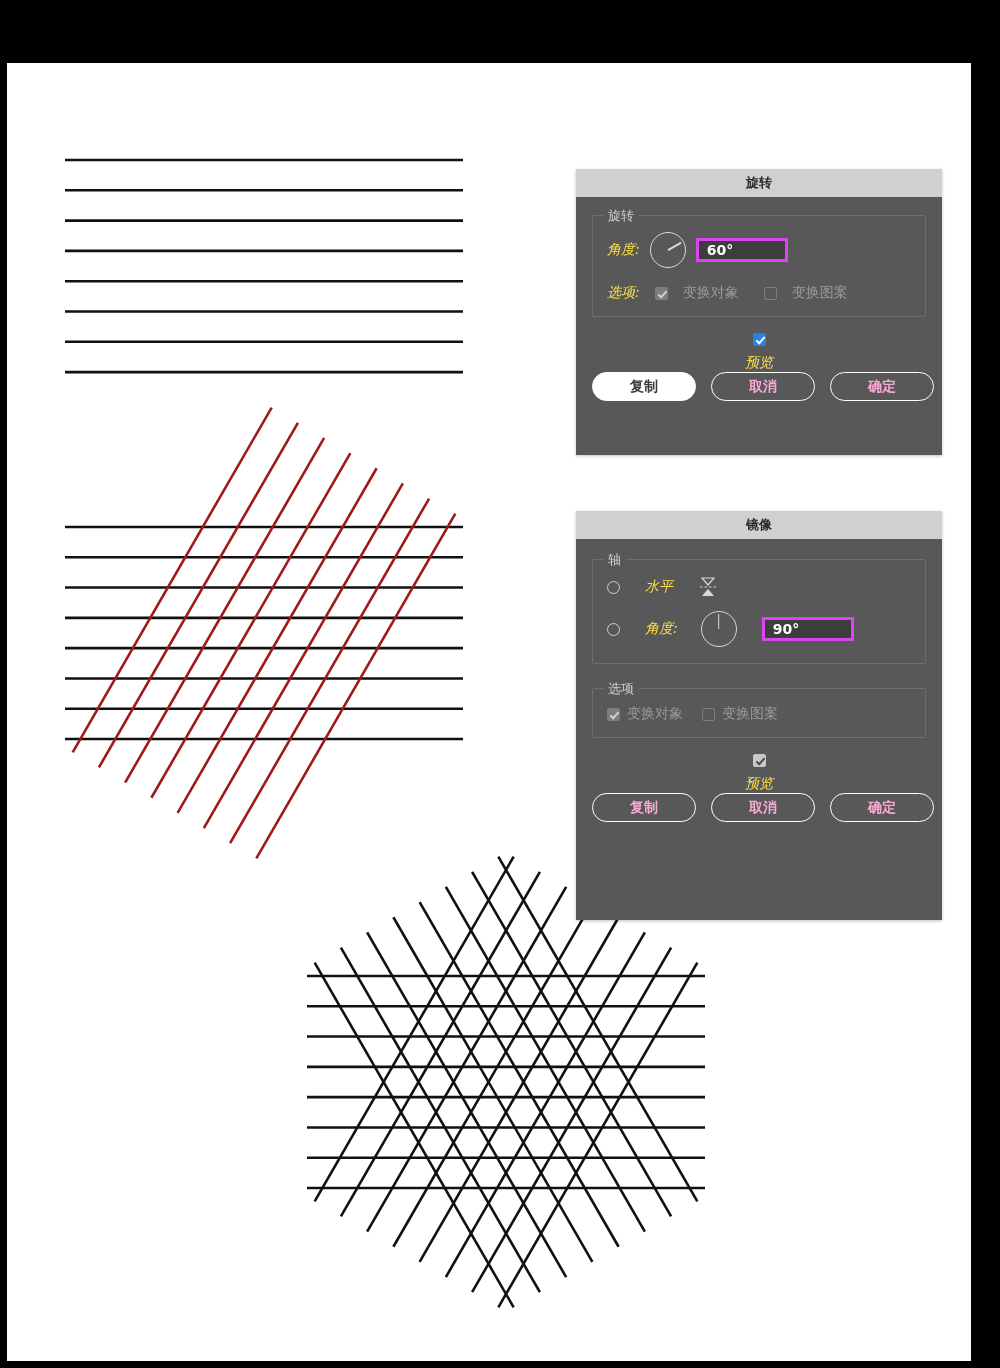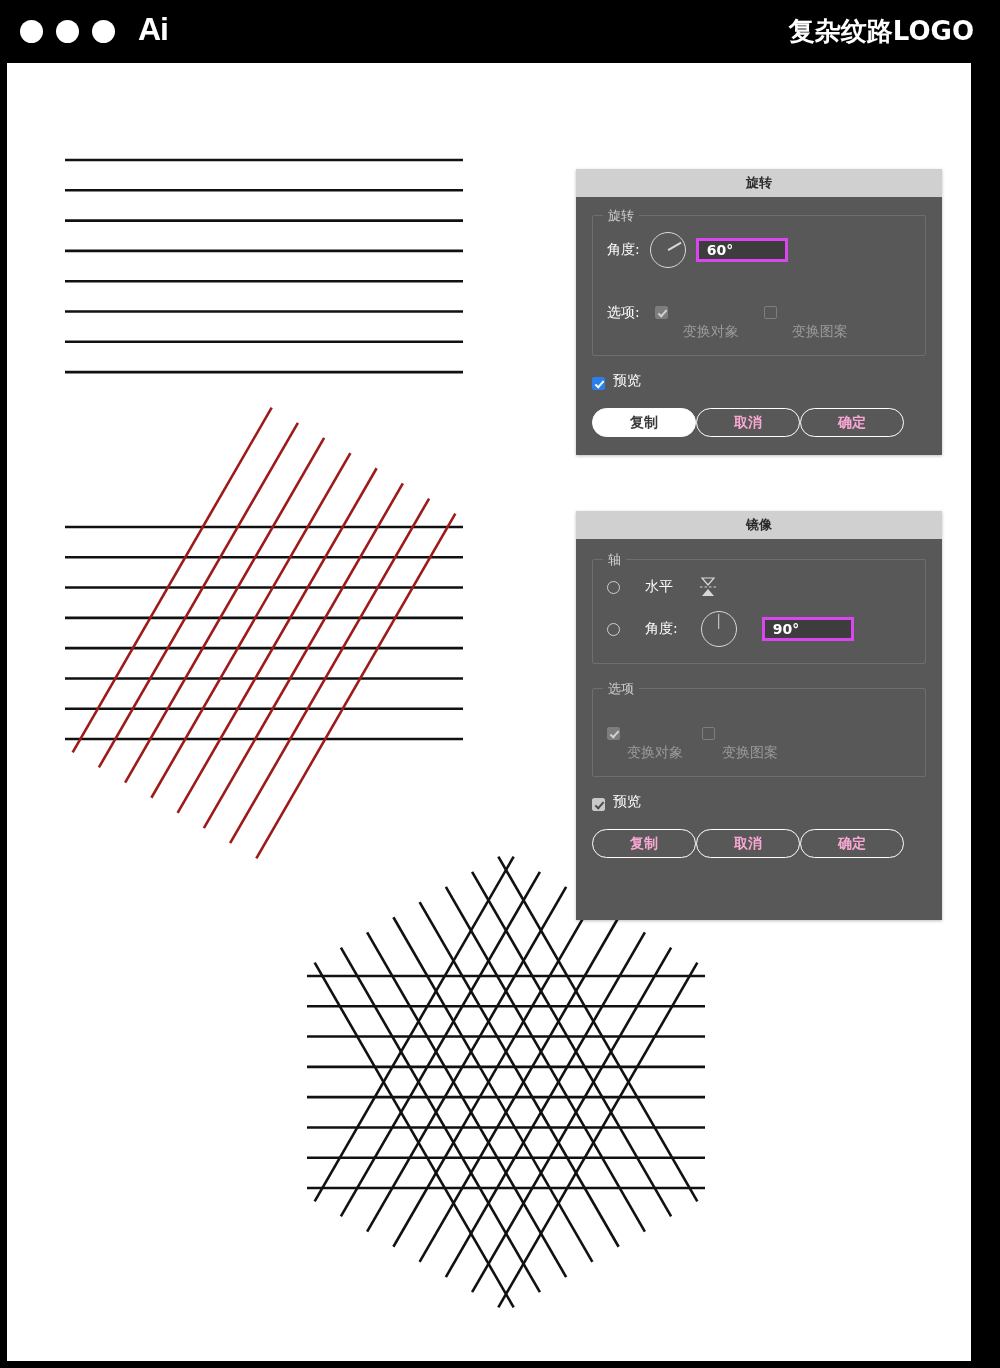--- a/index.html
+++ b/index.html
@@ -64,22 +64,22 @@
     padding:16px 14px 14px 14px;
     position:relative;
   }
   .group-title{
     position:absolute;left:10px;top:-9px;
     background:#585858;padding:0 5px;
     color:#cfcfcf;font-size:13px;
   }
 
   .row{display:flex;align-items:center;}
-  .lbl{color:#ffffff;font-size:14px;}
-  .lbl-dim{color:#9a9a9a;font-size:14px;margin-top:39px;}
+  .lbl{color:#fde047;font-size:14px;font-style:italic;}
+  .lbl-dim{color:#9a9a9a;font-size:14px;}
 
   
   .dial{
     width:34px;height:34px;border-radius:50%;
     border:1.6px solid #d8d8d8;position:relative;flex:none;
   }
   .dial .hand{
     position:absolute;left:50%;top:50%;
     width:1.6px;height:15px;background:#d8d8d8;
     transform-origin:50% 100%;
@@ -118,50 +118,41 @@
     width:13px;height:13px;border-radius:50%;flex:none;
     box-sizing:border-box;border:1.4px solid #cfcfcf;background:transparent;
     position:relative;
   }
   .rb.sel{border-color:#2a7fe8;background:#2a7fe8;}
   .rb.sel::after{
     content:"";position:absolute;left:3.2px;top:3.2px;
     width:4.5px;height:4.5px;border-radius:50%;background:#fff;
   }
 
-  .preview-row{display:flex;align-items:flex-end;gap:8px;margin-top:16px;}
-
-  .btnrow{display:flex;margin-top:18px;}
+  .preview-row{display:flex;align-items:center;gap:8px;margin-top:16px;flex-direction:column;}
+
+  .btnrow{display:flex;gap:15px;}
   .btn{
     height:29px;min-width:104px;padding:0 12px;
     border-radius:15px;border:1.4px solid #ffffff;
     background:transparent;color:#f9a8d4;
     font-size:14px;font-weight:bold;
     display:flex;align-items:center;justify-content:center;
     box-sizing:border-box;cursor:pointer;
     font-family:"DejaVu Sans","Liberation Sans",sans-serif;
   }
   .btn.primary{background:#ffffff;color:#3a3a3a;border-color:#ffffff;}
 
   .axis-row{display:flex;align-items:center;gap:25px;margin-bottom:13px;}
 </style>
 </head>
 <body>
 
 <div class="app">
 
-  <div class="titlebar">
-    <div class="dots">
-      <span class="dot"></span>
-      <span class="dot"></span>
-      <span class="dot"></span>
-    </div>
-    <div class="ai-logo">Ai</div>
-    <div class="doc-title">复杂纹路LOGO</div>
-  </div>
 
   <div class="canvas">
 
     <svg class="art" viewBox="0 0 986 1298" width="986" height="1298">
 
       <g id="g-horizontals" stroke="#111111" stroke-width="2.6" stroke-linecap="butt">
           <line x1="58.00" y1="97.00" x2="456.00" y2="97.00"></line>
           <line x1="58.00" y1="127.30" x2="456.00" y2="127.30"></line>
           <line x1="58.00" y1="157.60" x2="456.00" y2="157.60"></line>
           <line x1="58.00" y1="187.90" x2="456.00" y2="187.90"></line>

